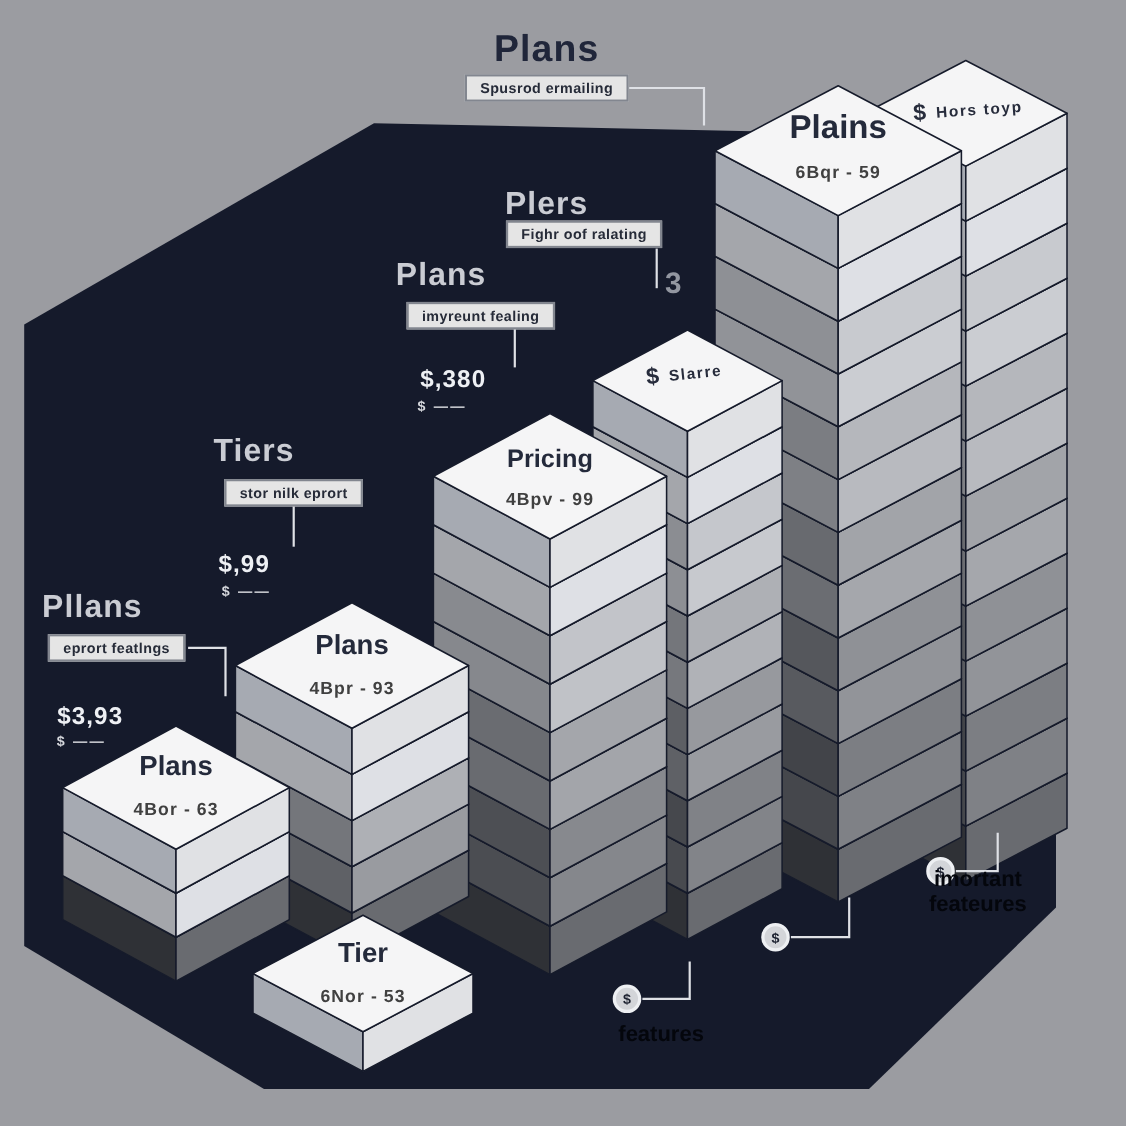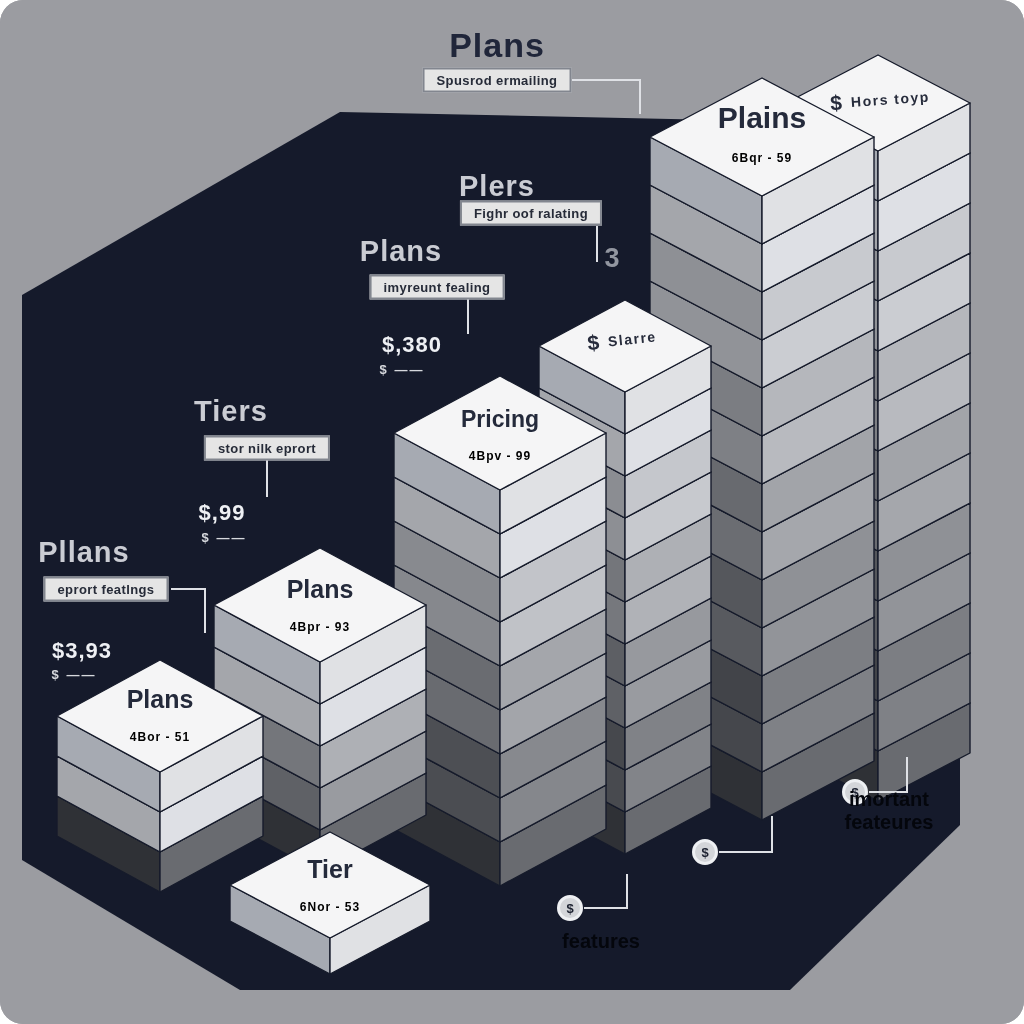--- a/index.html
+++ b/index.html
@@ -1,37 +1,36 @@
 <!DOCTYPE html>
 <html><head>
 <meta charset="utf-8">
 <style>
   html,body{margin:0;padding:0;}
   .stage{
     position:relative;width:1024px;height:1024px;overflow:hidden;
     font-family:"Liberation Sans","DejaVu Sans",sans-serif;
     background:#9b9ca1;
-    border-radius:23px;
   }
   .stage svg{position:absolute;left:0;top:0;}
   .abs{position:absolute;transform:translate(-50%,-50%);white-space:nowrap;}
   .h-dark{font-size:34px;font-weight:bold;color:#20263a;letter-spacing:1px;}
   .h-light{font-size:29px;font-weight:bold;color:#caccd3;letter-spacing:1px;}
   .callout{
     background:#e5e5e5;border:2px solid #82868f;padding:3px 12px;
     font-size:13px;font-weight:bold;color:#262b38;letter-spacing:.4px;
   }
   .price{font-size:22px;font-weight:bold;color:#eef0f4;letter-spacing:1px;}
   .price-sub{font-size:13px;font-weight:bold;color:#d6d8dd;letter-spacing:2px;}
   .num{font-size:27px;font-weight:bold;color:#9296a0;}
   .stack-label{text-align:center;}
   .stack-title{font-size:25px;font-weight:bold;color:#242a3b;}
   .stack-title.big{font-size:30px;}
   .stack-title.mid{font-size:23px;}
-  .stack-sub{font-size:12px;font-weight:bold;color:#000000;letter-spacing:1px;margin-top:16px;}
+  .stack-sub{font-size:16px;font-weight:bold;color:#404040;letter-spacing:1px;margin-top:16px;}
   .money{display:flex;align-items:center;gap:9px;color:#272c3c;font-weight:bold;}
   .money .d{font-size:21px;}
   .money .t{font-size:14px;letter-spacing:1.5px;}
   .rot6{transform:translate(-50%,-50%) rotate(-6deg);}
   .rot4{transform:translate(-50%,-50%) rotate(-4deg);}
   .coin{
     width:26px;height:26px;border-radius:50%;background:#d3d5d9;
     border:3px solid #eef0f3;box-sizing:border-box;
     display:flex;align-items:center;justify-content:center;
     font-size:13px;font-weight:bold;color:#1c2130;
@@ -257,21 +256,21 @@
   <div class="abs price" style="left:222px;top:513px">$,99</div>
   <div class="abs price-sub" style="left:224px;top:537px">$ ——</div>
 
   <div class="abs h-light" style="left:84px;top:552px">Pllans</div>
   <div class="abs callout" style="left:106px;top:589px">eprort featlngs</div>
   <div class="abs price" style="left:82px;top:651px">$3,93</div>
   <div class="abs price-sub" style="left:74px;top:674px">$ ——</div>
 
   <div class="abs stack-label" style="left:160px;top:714px">
     <div class="stack-title">Plans</div>
-    <div class="stack-sub">4Bor - 51</div>
+    <div class="stack-sub">4Bor - 63</div>
   </div>
   <div class="abs stack-label" style="left:320px;top:604px">
     <div class="stack-title">Plans</div>
     <div class="stack-sub">4Bpr - 93</div>
   </div>
   <div class="abs stack-label" style="left:330px;top:884px">
     <div class="stack-title">Tier</div>
     <div class="stack-sub">6Nor - 53</div>
   </div>
   <div class="abs stack-label" style="left:500px;top:434px">

